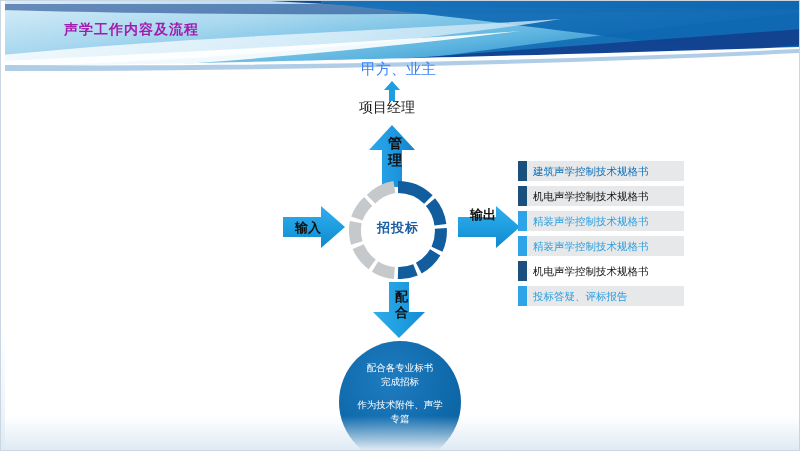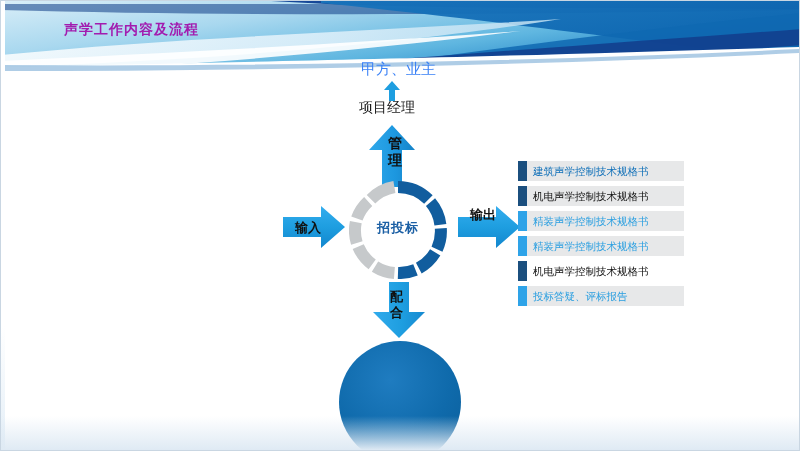--- a/index.html
+++ b/index.html
@@ -194,21 +194,21 @@
     width: 56px; height: 56px;
   }
   .coop-label {
     position: absolute;
     left: 389px; top: 288px;
     width: 18px;
     font-size: 13px;
     font-weight: bold;
     color: #101010;
     line-height: 16px;
-    text-align: left;
+    text-align: right;
   }
   .coop-circle {
     position: absolute;
     left: 338px; top: 340px;
     width: 122px; height: 122px;
     border-radius: 50%;
     background: radial-gradient(circle at 42% 32%, #1f7cc0 0%, #0f6aab 55%, #0a5d99 100%);
   }
   .coop-circle-text {
     position: absolute;
@@ -363,15 +363,22 @@
         <stop offset="0%" stop-color="#31abec"></stop>
         <stop offset="55%" stop-color="#1e9ee0"></stop>
         <stop offset="100%" stop-color="#1689d0"></stop>
       </linearGradient>
     </defs>
     <path d="M 18,0 L 38,0 L 38,30 L 54,30 L 28,56 L 2,30 L 18,30 Z" fill="url(#gArrDown)"></path>
   </svg>
   <div class="coop-label">配合</div>
 
   <div class="coop-circle"></div>
+  <div class="coop-circle-text">
+    <span>配合各专业标书</span><br>
+    <span>完成招标</span>
+    <span class="gap"></span>
+    <span>作为技术附件、声学</span><br>
+    <span>专篇</span>
+  </div>
 
   <div class="bottom-glow"></div>
 </div>
 
 </body></html>

